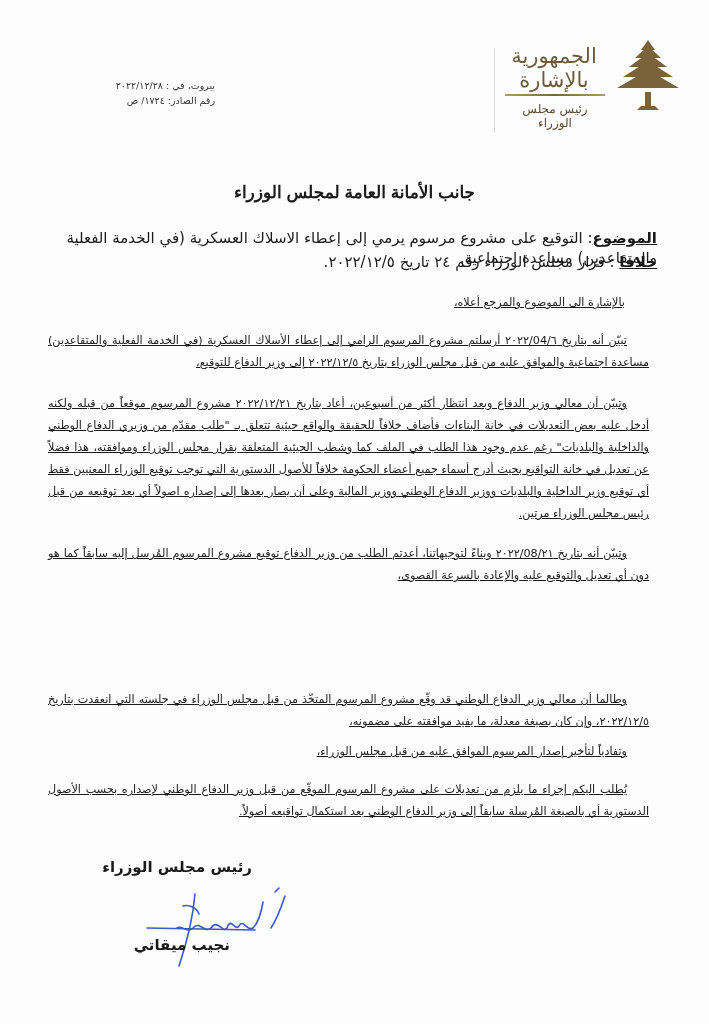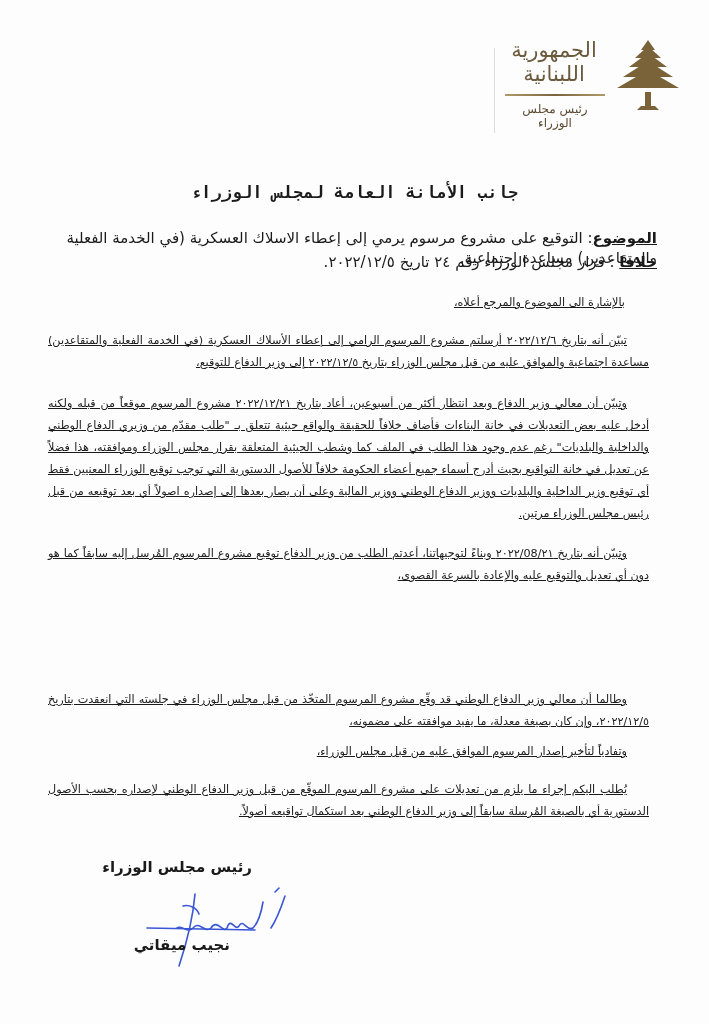--- a/index.html
+++ b/index.html
@@ -1,28 +1,28 @@
 <!DOCTYPE html>
 <html><head>
 <meta charset="utf-8">
 <style>
   html, body { margin: 0; padding: 0; background: #ffffff; }
   body { width: 709px; height: 1024px; position: relative; overflow: hidden; font-family: "DejaVu Sans", sans-serif; color: #1a1a1a; }
   .page { position: absolute; inset: 0; background: #fdfdfd; }
   .letterhead { position: absolute; top: 28px; right: 28px; width: 180px; height: 110px; }
   .cedar { position: absolute; right: 0; top: 8px; width: 66px; height: 78px; }
-  .lh-title { position: absolute; right: 72px; top: 10px; width: 110px; text-align: center; color: #6b5a3c; font-family: "DejaVu Serif", serif; font-size: 21px; line-height: 24px; direction: rtl; }
+  .lh-title { position: absolute; right: 72px; top: 16px; width: 110px; text-align: center; color: #6b5a3c; font-family: "DejaVu Serif", serif; font-size: 21px; line-height: 24px; direction: rtl; }
   .lh-rule { position: absolute; right: 76px; top: 66px; width: 100px; height: 2px; background: linear-gradient(to left, #b09a6a, #7a6440, #b09a6a); }
   .lh-sub { position: absolute; right: 76px; top: 74px; width: 100px; text-align: center; font-family: "DejaVu Serif", serif; font-size: 12px; color: #5a4a30; direction: rtl; }
   .lh-border { position: absolute; right: 186px; top: 20px; width: 1px; height: 85px; background: #ddd; }
 
   .dateblock { position: absolute; left: 75px; top: 78px; width: 140px; direction: rtl; font-size: 9.5px; color: #333; line-height: 15px; }
   .dateblock div { white-space: nowrap; }
 
-  .addressee { position: absolute; top: 182px; left: 0; right: 0; text-align: center; direction: rtl; font-family: Liberation Mono, monospace; font-weight: bold; font-size: 17px; }
+  .addressee { position: absolute; top: 182px; left: 0; right: 0; text-align: center; direction: rtl; font-family: Liberation Sans, sans-serif; font-weight: bold; font-size: 17px; }
 
   .meta { position: absolute; right: 52px; width: 620px; direction: rtl; font-size: 15px; line-height: 20px; }
   .meta .lbl { font-weight: bold; text-decoration: underline; }
   .meta.subject { top: 228px; }
   .meta.reference { top: 252px; }
 
   .body { position: absolute; right: 60px; left: 48px; direction: rtl; text-align: justify; font-size: 11.2px; line-height: 22px; text-decoration: underline; }
   .body p { margin: 0; text-indent: 22px; }
   .greeting { top: 292px; right: 84px; text-align: right; }
   .greeting p { text-indent: 0; }
@@ -45,42 +45,46 @@
         <path d="M33 4 L40 14 L26 14 Z"></path>
         <path d="M33 10 L46 22 L20 22 Z"></path>
         <path d="M33 17 L52 31 L14 31 Z"></path>
         <path d="M33 25 L58 41 L8 41 Z"></path>
         <path d="M33 34 L64 52 L2 52 Z"></path>
         <path d="M22 74 L44 74 L40 70 L26 70 Z"></path>
       </g>
     </svg>
     <div class="lh-title">
       <div>الجمهورية</div>
-      <div>اللبنانية</div>
+      <div>بالإشارة</div>
     </div>
     <div class="lh-rule"></div>
     <div class="lh-sub">رئيس مجلس الوزراء</div>
   </div>
 
+  <div class="dateblock">
+    <div>بيروت، في : ٢٠٢٢/١٢/٢٨</div>
+    <div>رقم الصادر:   ١٧٢٤/ ص</div>
+  </div>
 
   <div class="addressee">جانب الأمانة العامة لمجلس الوزراء</div>
 
   <div class="meta subject">
     <span class="lbl">الموضوع</span><span>: التوقيع على مشروع مرسوم يرمي إلى إعطاء الاسلاك العسكرية (في الخدمة الفعلية والمتقاعدين) مساعدة اجتماعية.</span>
   </div>
   <div class="meta reference">
     <span class="lbl">خلافا</span><span> : قرار مجلس الوزراء رقم ٢٤ تاريخ ٢٠٢٢/١٢/٥.</span>
   </div>
 
   <div class="body greeting">
     <p>بالإشارة الى الموضوع والمرجع أعلاه،</p>
   </div>
 
   <div class="body" style="top:330px">
-      <p>تبيّن أنه بتاريخ ٢٠٢٢/١٢/٦ أرسلتم مشروع المرسوم الرامي إلى إعطاء الأسلاك العسكرية (في الخدمة الفعلية والمتقاعدين) مساعدة اجتماعية والموافق عليه من قبل مجلس الوزراء بتاريخ ٢٠٢٢/١٢/٥ إلى وزير الدفاع للتوقيع،</p>
+      <p>تبيّن أنه بتاريخ ٢٠٢٢/04/٦ أرسلتم مشروع المرسوم الرامي إلى إعطاء الأسلاك العسكرية (في الخدمة الفعلية والمتقاعدين) مساعدة اجتماعية والموافق عليه من قبل مجلس الوزراء بتاريخ ٢٠٢٢/١٢/٥ إلى وزير الدفاع للتوقيع،</p>
     </div>
   <div class="body" style="top:393px">
       <p>وتبيّن أن معالي وزير الدفاع وبعد انتظار أكثر من أسبوعين، أعاد بتاريخ ٢٠٢٢/١٢/٢١ مشروع المرسوم موقعاً من قبله ولكنه أدخل عليه بعض التعديلات في خانة البناءات فأضاف خلافاً للحقيقة والواقع حيثية تتعلق بـ "طلب مقدّم من وزيري الدفاع الوطني والداخلية والبلديات" رغم عدم وجود هذا الطلب في الملف كما وشطب الحيثية المتعلقة بقرار مجلس الوزراء وموافقته، هذا فضلاً عن تعديل في خانة التواقيع بحيث أدرج أسماء جميع أعضاء الحكومة خلافاً للأصول الدستورية التي توجب توقيع الوزراء المعنيين فقط أي توقيع وزير الداخلية والبلديات ووزير الدفاع الوطني ووزير المالية وعلى أن يصار بعدها إلى إصداره اصولاً أي بعد توقيعه من قبل رئيس مجلس الوزراء مرتين.</p>
     </div>
   <div class="body" style="top:543px">
       <p>وتبيّن أنه بتاريخ ٢٠٢٢/08/٢١ وبناءً لتوجيهاتنا، أعدتم الطلب من وزير الدفاع توقيع مشروع المرسوم المُرسل إليه سابقاً كما هو دون أي تعديل والتوقيع عليه والإعادة بالسرعة القصوى،</p>
     </div>
   <div class="body" style="top:689px">
       <p>وطالما أن معالي وزير الدفاع الوطني قد وقّع مشروع المرسوم المتخّذ من قبل مجلس الوزراء في جلسته التي انعقدت بتاريخ ٢٠٢٢/١٢/٥، وإن كان بصيغة معدلة، ما يفيد موافقته على مضمونه،</p>
     </div>

